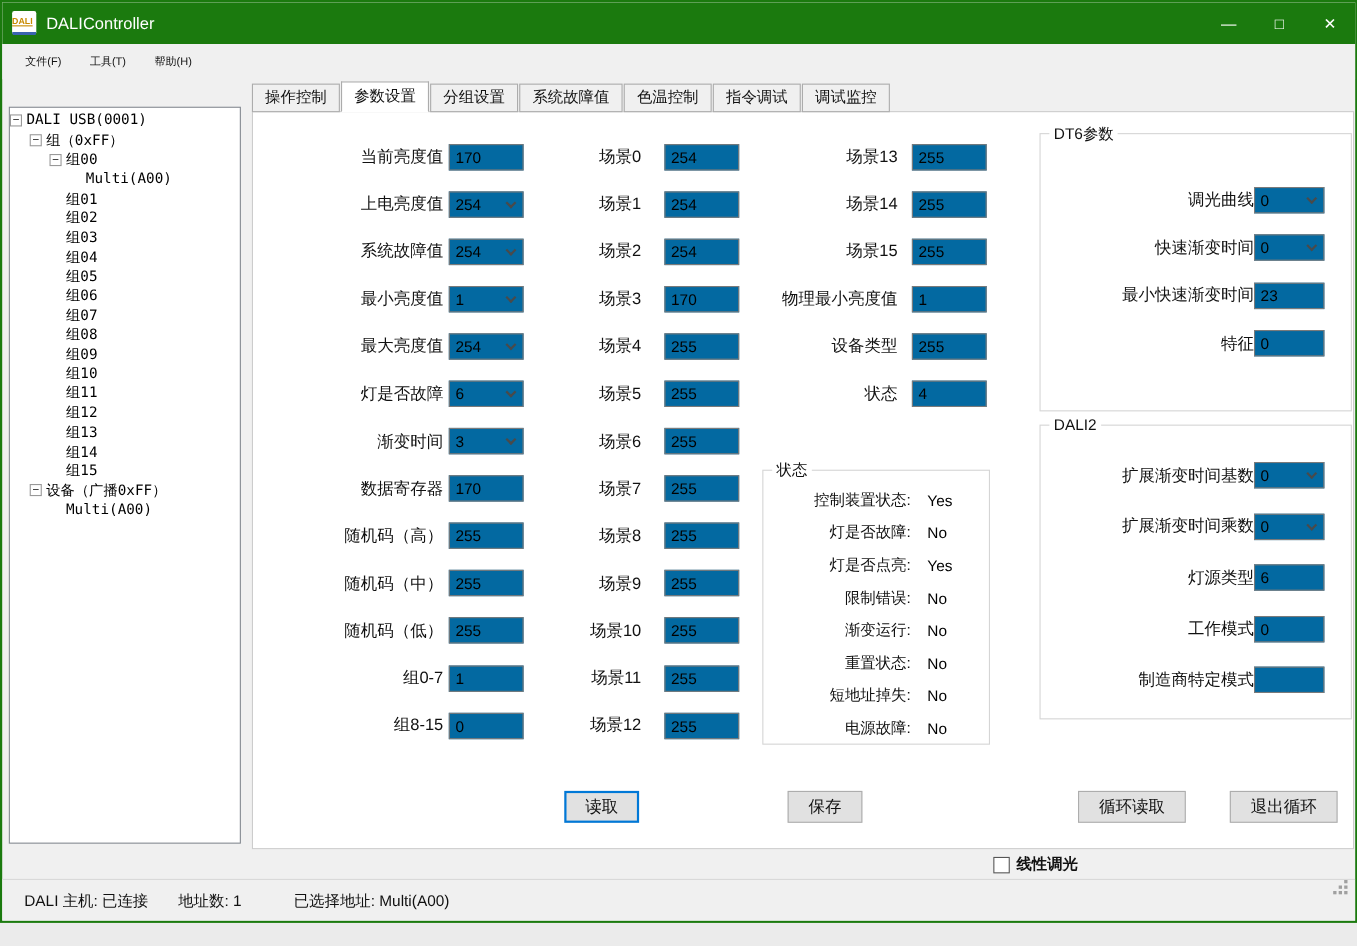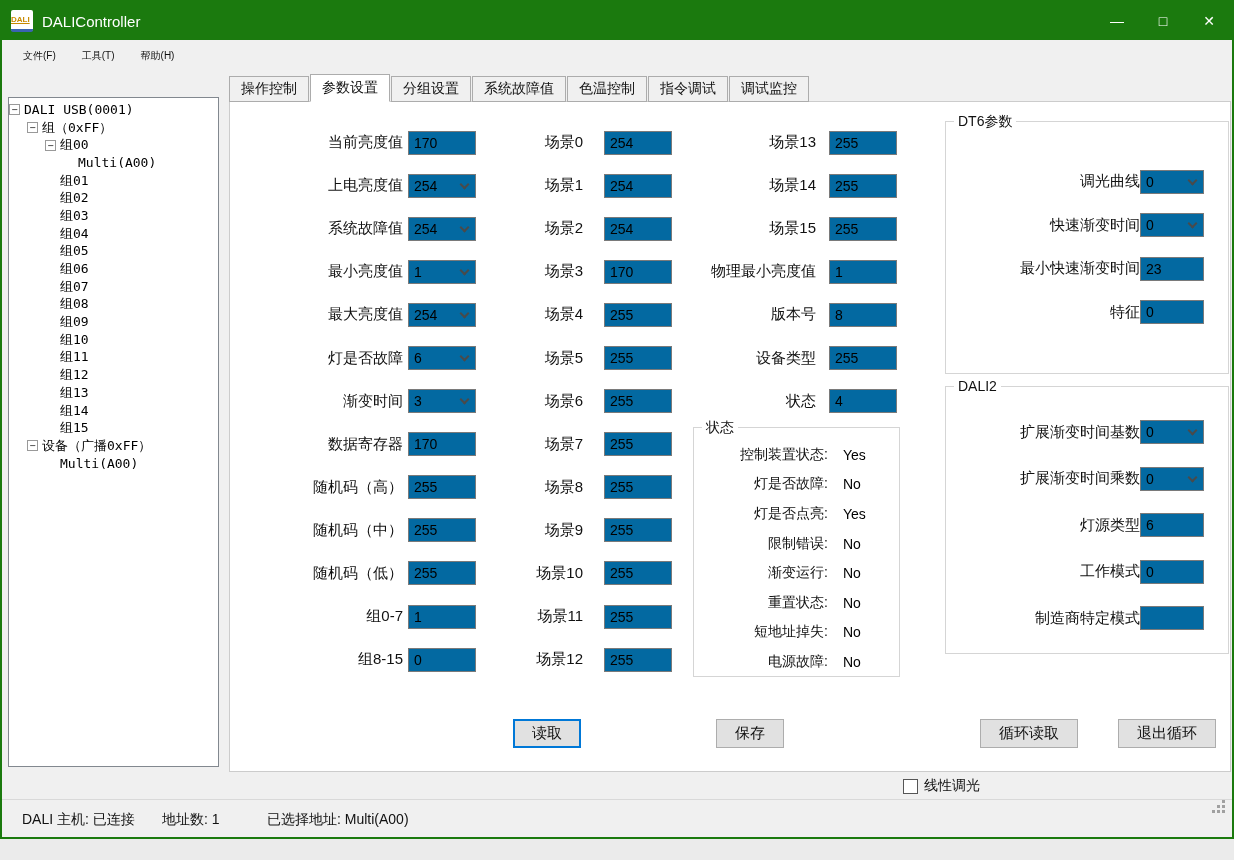--- a/index.html
+++ b/index.html
@@ -65,21 +65,21 @@
 
   
   .btn { position:absolute; height:29px; background:#e1e1e1; border:1px solid #adadad; display:flex; align-items:center; justify-content:center; font-size:15px; color:#111; cursor:default; }
   .btn.primary { border:2px solid #0078d7; }
   .btn-read { left:283px; top:617px; width:68px; }
   .btn-save { left:486px; top:617px; width:68px; }
   .btn-loop { left:750px; top:617px; width:98px; }
   .btn-exit { left:888px; top:617px; width:98px; }
 
   
-  .cbrow { position:absolute; left:901px; top:775px; display:flex; align-items:center; }
+  .cbrow { position:absolute; left:901px; top:775px; display:flex; align-items:center;font-weight:bold; }
   .cbbox { width:15px; height:15px; border:1px solid #555; background:#fff; margin-right:6px; }
   .cblabel { font-size:14px; color:#111; }
 
   
   .statusbar { position:absolute; left:0; top:797px; width:100%; height:38px; background:#f0f0f0; border-top:1px solid #d9d9d9; font-size:14px; color:#111; }
   .statusbar span { position:absolute; top:0; line-height:38px; white-space:nowrap; }
   .sb1 { left:20px; } .sb2 { left:160px; } .sb3 { left:265px; }
   .grip { position:absolute; right:7px; bottom:7px; width:3px; height:3px; background:#a0a0a0;
           box-shadow:-5px 5px #a0a0a0, 0 5px #a0a0a0, -10px 10px #a0a0a0, -5px 10px #a0a0a0, 0 10px #a0a0a0; }
 </style>
@@ -483,27 +483,20 @@
         </div>
 
         <div class="frow">
           <span class="flabel">物理最小亮度值</span>
           <span class="fbox">
             <span class="fval">1</span>
 
           </span>
         </div>
 
-        <div class="frow">
-          <span class="flabel">版本号</span>
-          <span class="fbox">
-            <span class="fval">8</span>
-
-          </span>
-        </div>
 
         <div class="frow">
           <span class="flabel">设备类型</span>
           <span class="fbox">
             <span class="fval">255</span>
 
           </span>
         </div>
 
         <div class="frow">

